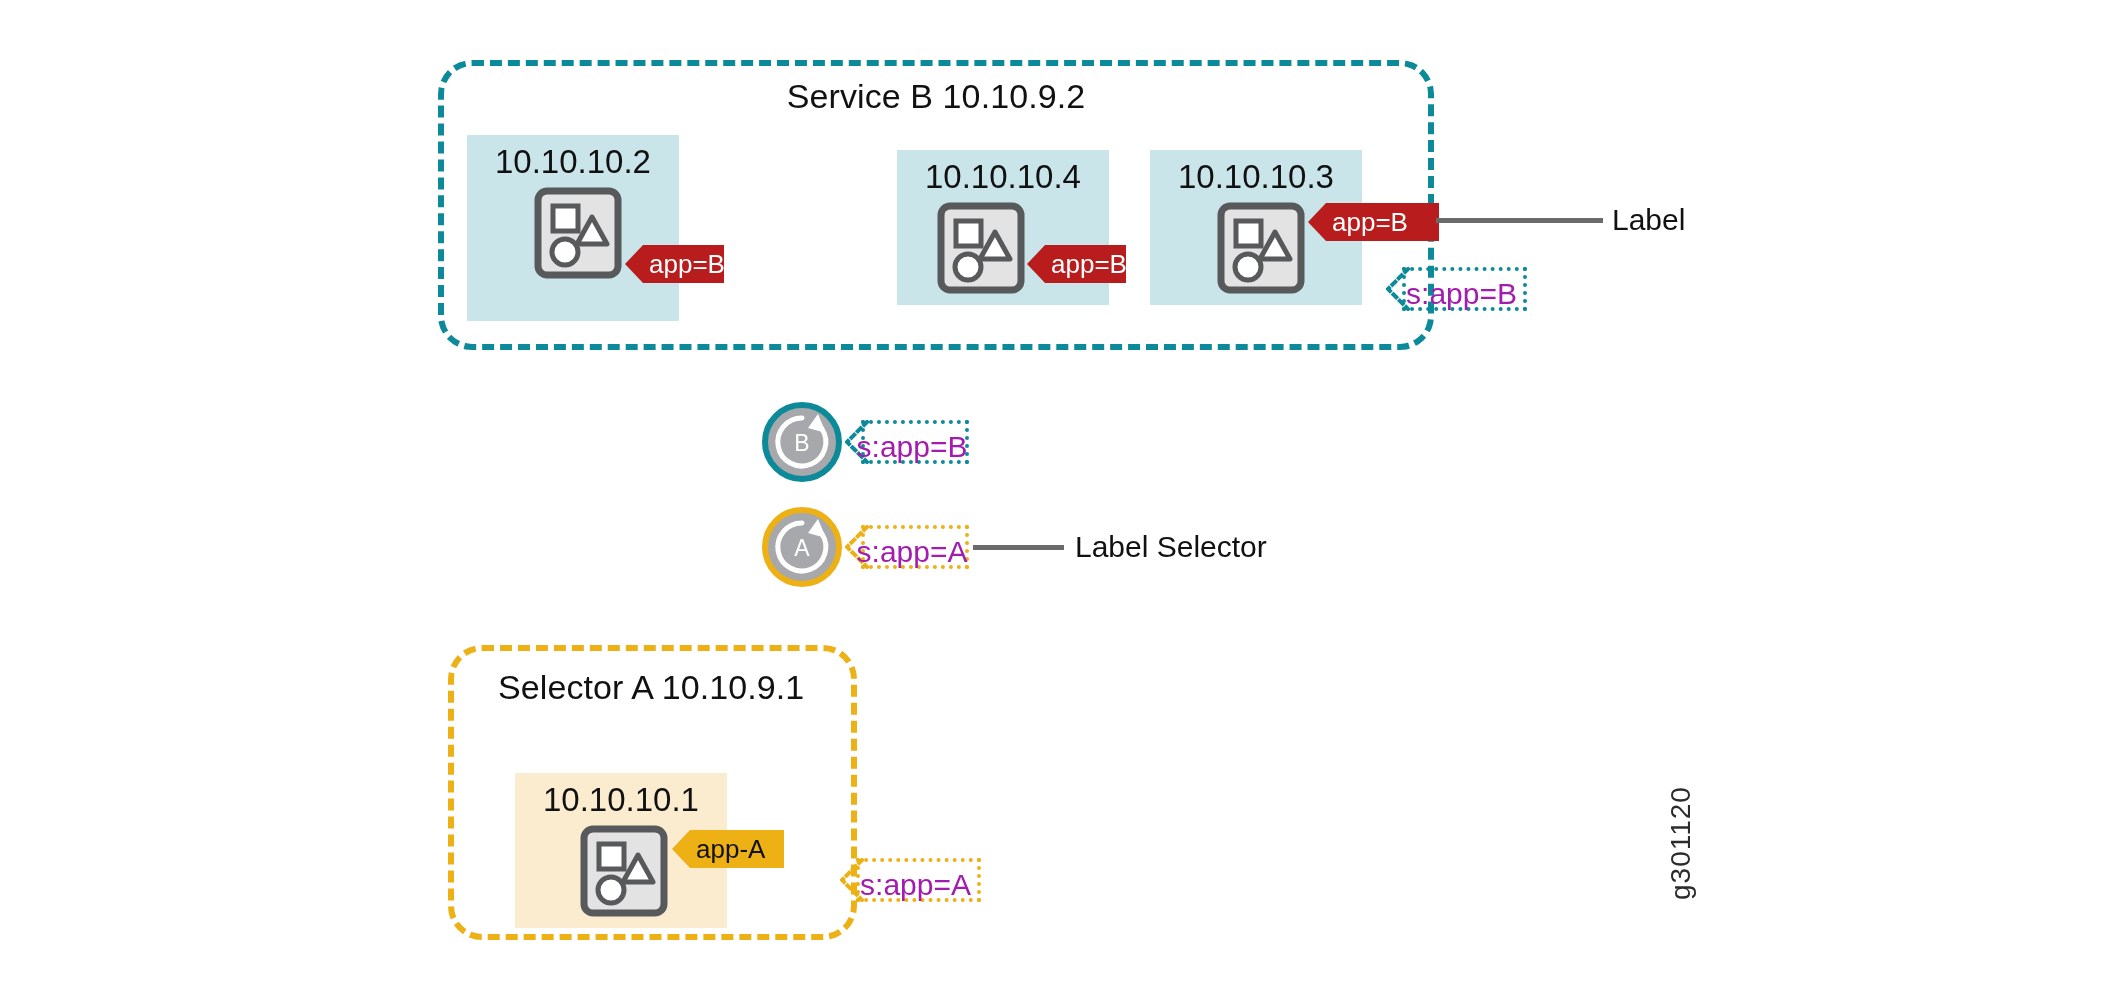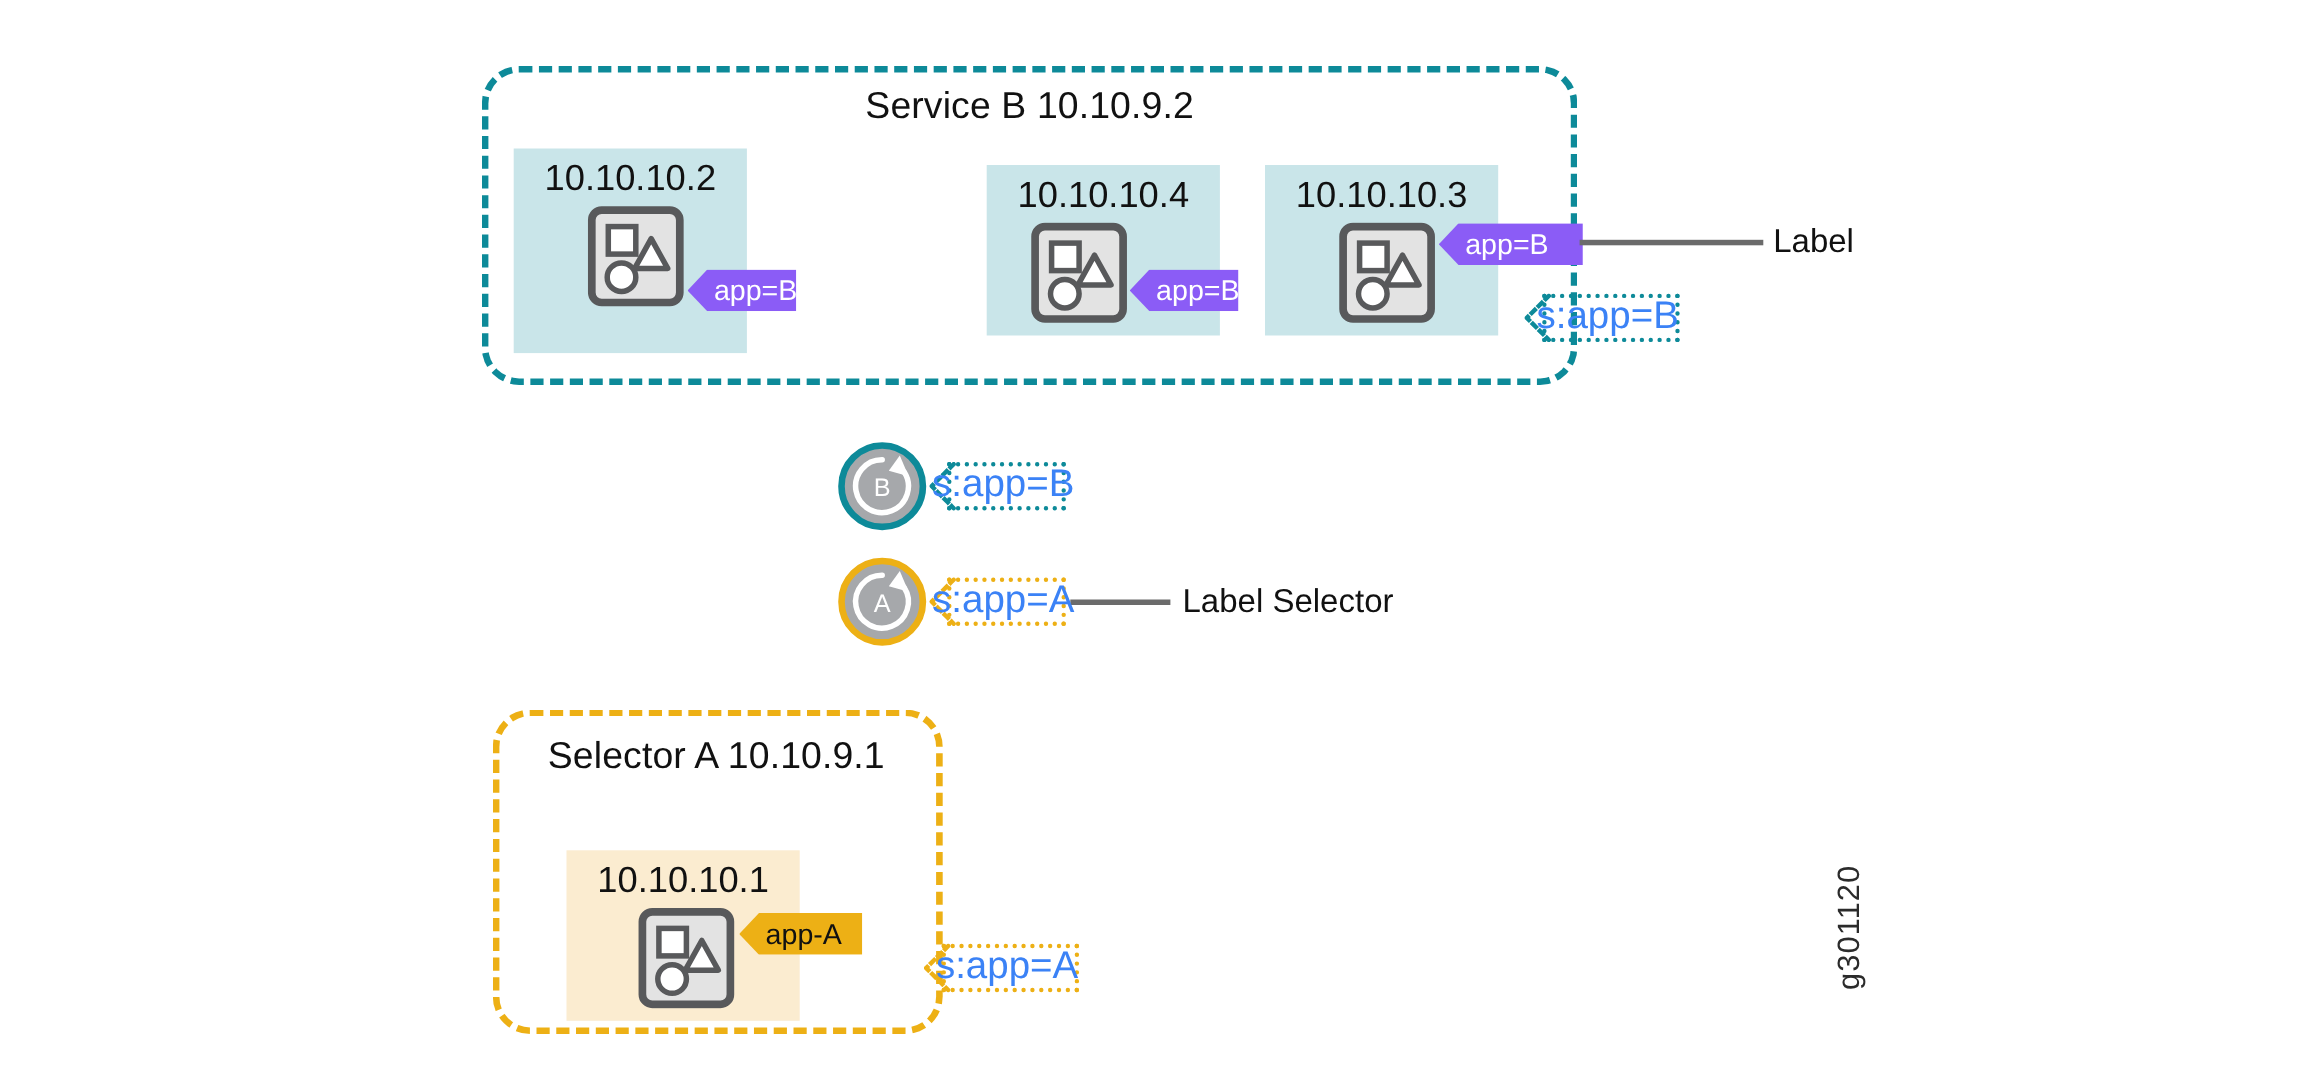--- a/index.html
+++ b/index.html
@@ -72,33 +72,33 @@
     display: flex;
     align-items: center;
     box-sizing: border-box;
     padding-left: 24px;
     padding-right: 14px;
     font-size: 26px;
     white-space: nowrap;
     -webkit-clip-path: polygon(0% 50%, 18px 0%, 100% 0%, 100% 100%, 18px 100%);
     clip-path: polygon(0% 50%, 18px 0%, 100% 0%, 100% 100%, 18px 100%);
   }
-  .tag.teal { background: #8b5cf6; color: #ffffff; }
+  .tag.teal { background: #b91c1c; color: #ffffff; }
   .tag.amber { background: #edb015; color: #111111; }
 
   
   .chip {
     position: absolute;
     height: 44px;
     display: flex;
-    align-items: flex-start;
+    align-items: flex-end;
     justify-content: center;
     box-sizing: border-box;
-    font-size: 35px;
-    color: #3b82f6;
+    font-size: 30px;
+    color: #a21caf;
     white-space: nowrap;
   }
   .chip .chip-box {
     position: absolute;
     left: 16px;
     top: 0;
     right: 0;
     bottom: 0;
     box-sizing: border-box;
     border: 4px dotted #0d8a99;

